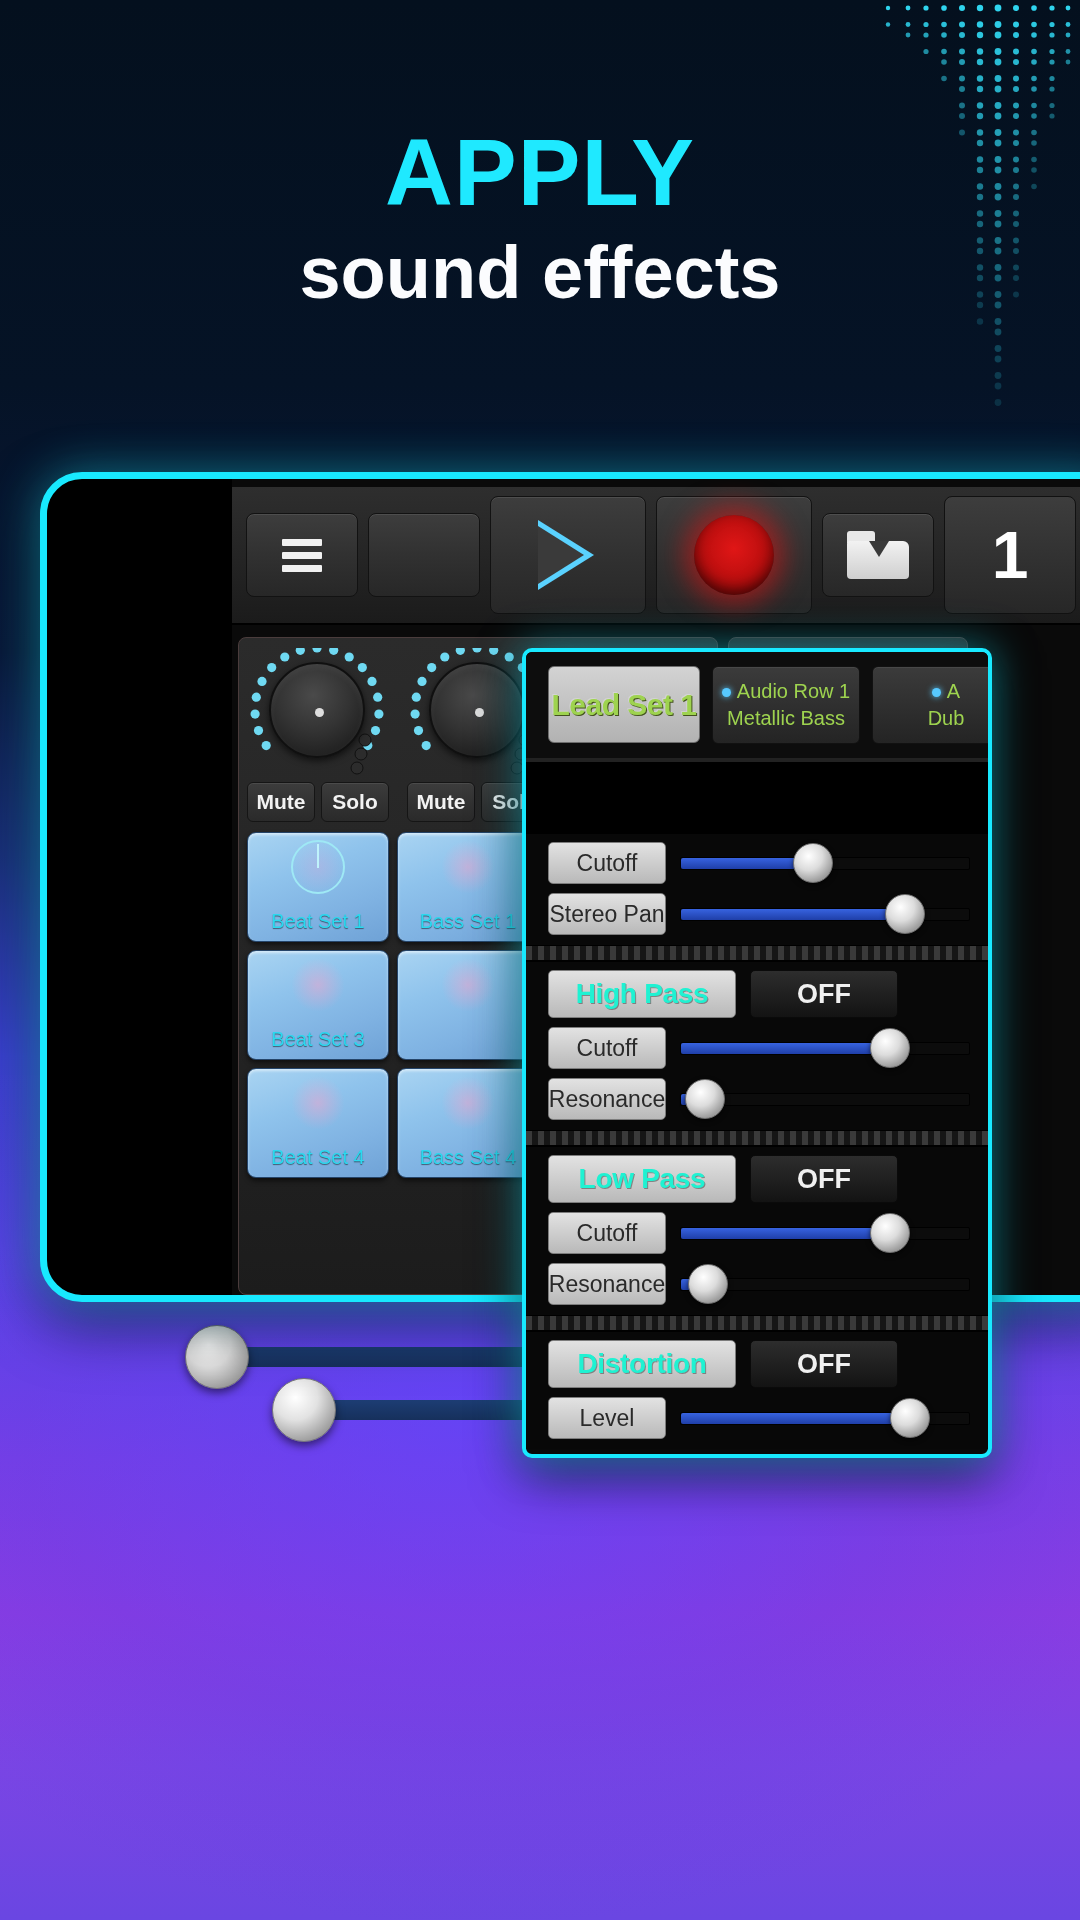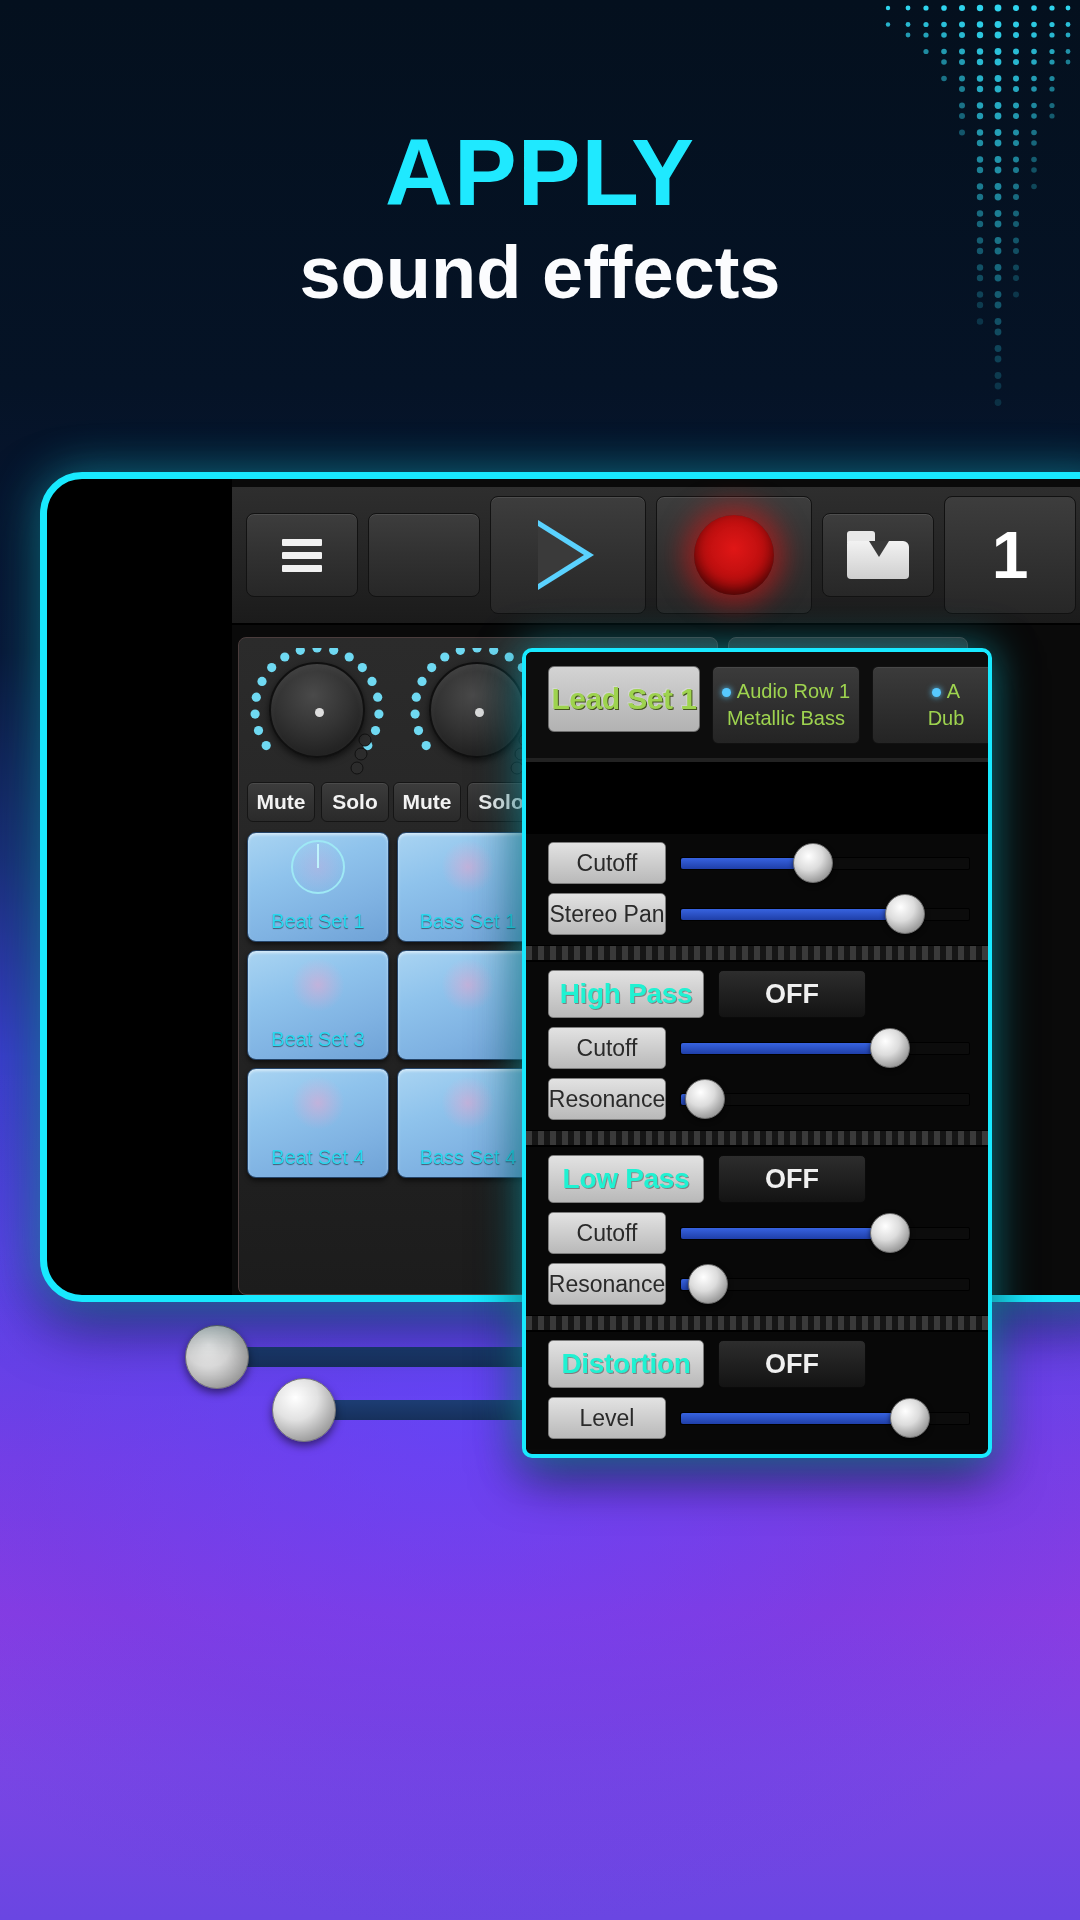--- a/index.html
+++ b/index.html
@@ -209,21 +209,21 @@
     overflow: hidden;
     z-index: 9;
   }
   #fx .inner { position: absolute; left: 0; top: 0; width: 620px; }
   .fx-head {
     display: flex; gap: 12px; padding: 14px 0 14px 22px;
     background: #0d0d0d;
     border-bottom: 4px solid #222;
   }
   .lcd-btn {
-    width: 152px; height: 66px; border-radius: 6px;
+    width: 152px; height: 77px; border-radius: 6px;
     background: linear-gradient(180deg,#d3d3d3,#b2b2b2);
     border: 1px solid #6d6d6d;
     display:flex;align-items:center;justify-content:center;
     color:#9ed34f; font-size: 30px; font-weight:bold;
     font-family: "Liberation Sans Narrow","Liberation Sans",sans-serif;
     text-shadow: 1px 1px 0 #44521f, -1px -1px 0 rgba(255,255,255,.25);
     letter-spacing: -.5px;
   }
   .row-btn {
     width: 148px; height: 78px; border-radius: 6px;
@@ -255,21 +255,21 @@
   .tag {
     width: 118px; height: 42px; border-radius: 5px;
     background: linear-gradient(180deg,#e2e2e2,#b9b9b9);
     border: 1px solid #7c7c7c;
     display:flex;align-items:center;justify-content:center;
     color:#2a2a2a; font-size: 23px;
   }
   .tag.fxname {
     color:#1ff2d2; font-weight:bold; font-size: 28px;
     font-family:"Liberation Sans Narrow","Liberation Sans",sans-serif;
-    width: 156px; height: 48px;
+    width: 188px; height: 48px;
     text-shadow: 1px 1px 0 rgba(0,0,0,.35);
     letter-spacing:-.3px;
   }
   .offbtn {
     width: 148px; height: 48px; border-radius: 5px;
     background: linear-gradient(180deg,#2d2d2d,#131313);
     border: 1px solid #0a0a0a;
     display:flex;align-items:center;justify-content:center;
     color:#f0f0f0; font-weight:bold; font-size: 27px;
     font-family:"Liberation Sans Narrow","Liberation Sans",sans-serif;
@@ -558,21 +558,21 @@
                   <circle cx="120.8" cy="97.6" r="4.6" fill="#6fd9f2"></circle>
                   <circle cx="118" cy="92" r="6" fill="#2c2c2c" stroke="#111"></circle>
                   <circle cx="114" cy="106" r="6" fill="#2c2c2c" stroke="#111"></circle>
                   <circle cx="110" cy="120" r="6" fill="#2c2c2c" stroke="#111"></circle>
                 </svg>
               <div class="knob"></div>
             </div>
           </div>
         </div>
 
-        <div style="display:flex;gap:4px;">
+        <div style="display:flex;gap:18px;">
           <div class="ms-row" style="width:142px">
             <div class="ms-btn">Mute</div>
             <div class="ms-btn">Solo</div>
           </div>
           <div class="ms-row" style="width:142px">
             <div class="ms-btn">Mute</div>
             <div class="ms-btn">Solo</div>
           </div>
           <div class="ms-row" style="width:142px">
             <div class="ms-btn">Mute</div>

